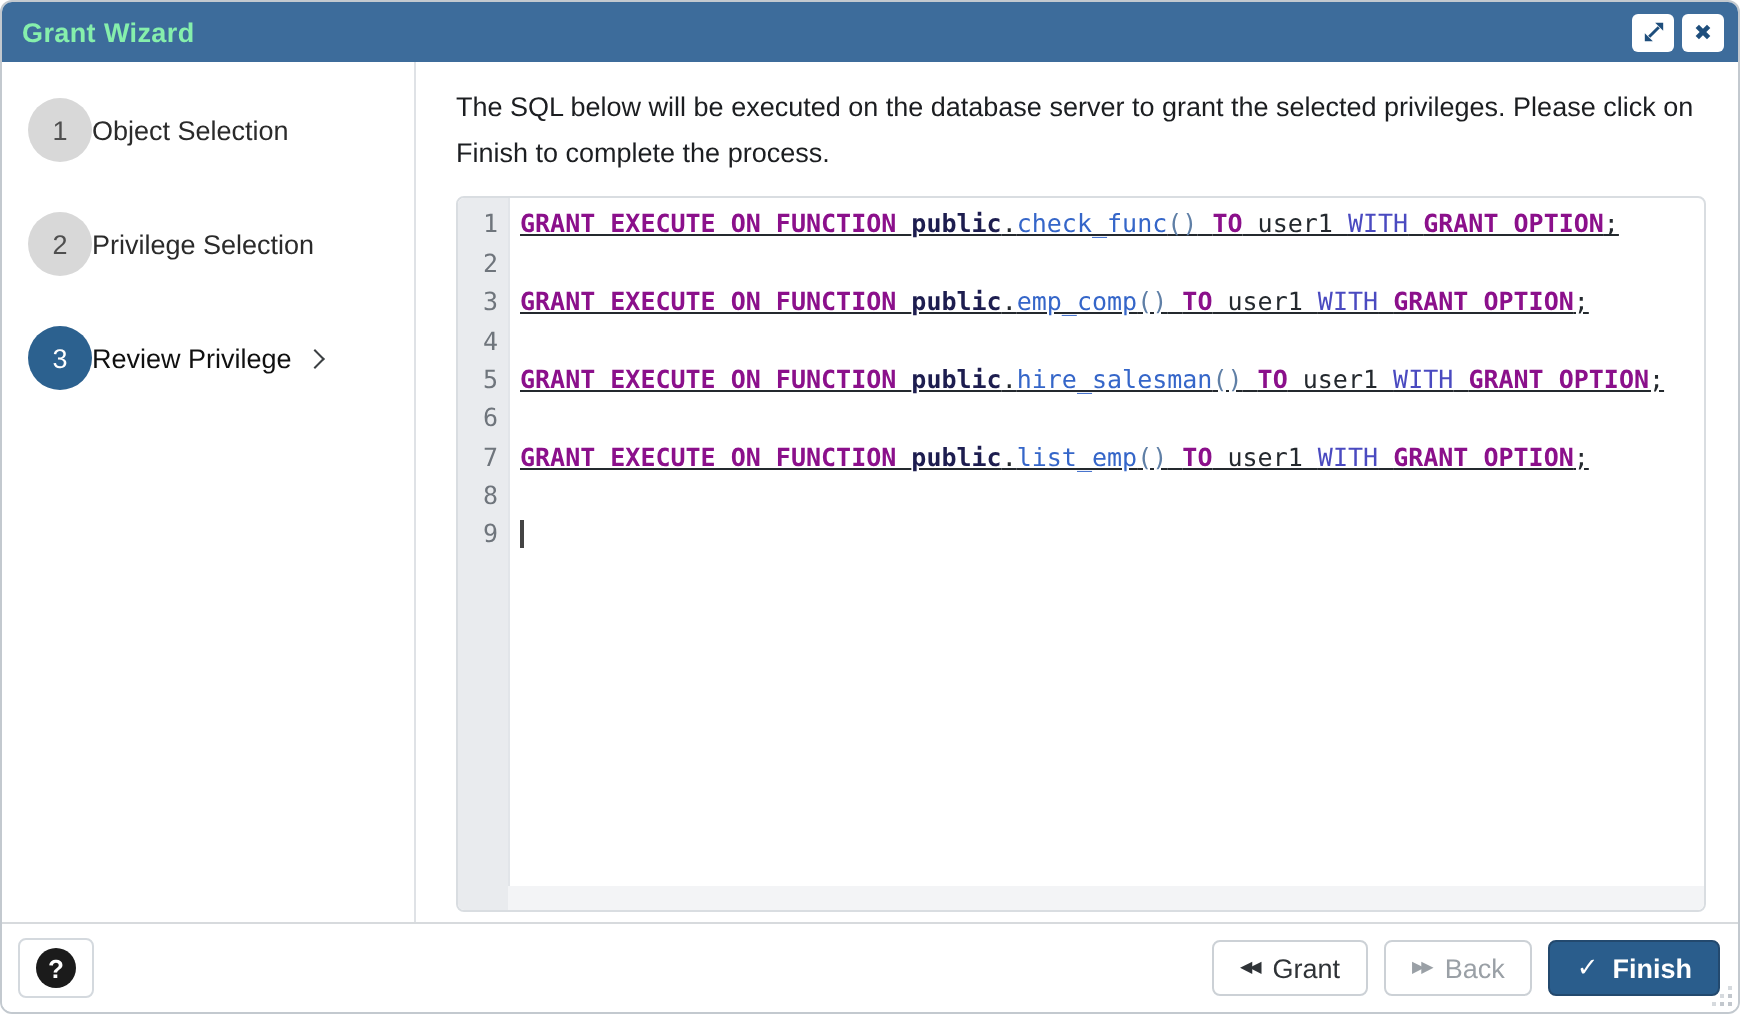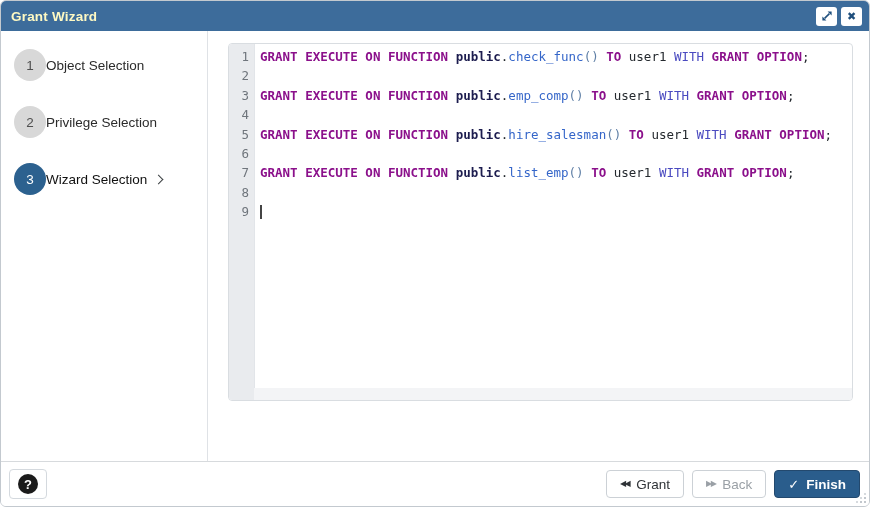--- a/index.html
+++ b/index.html
@@ -16,21 +16,21 @@
     background:#fff; overflow:hidden;
     display:flex; flex-direction:column;
   }
   
   .titlebar {
     height:30px; flex:none;
     background:var(--titlebar,#3d6c9b);
     display:flex; align-items:center;
     padding:0 7px 0 10px;
   }
-  .title { color:#fef9c3; font-weight:bold; font-size:13.5px; flex:1; letter-spacing:.2px; }
+  .title { color:#86efac; font-weight:bold; font-size:13.5px; flex:1; letter-spacing:.2px; }
   .win-btn {
     width:21px; height:19px; margin-left:4px;
     background:#fff; border:none; border-radius:3px;
     display:flex; align-items:center; justify-content:center;
     color:#1e4e7c; cursor:pointer; padding:0;
     font-family:"DejaVu Sans", sans-serif;
   }
   .win-btn .x-glyph { font-size:11px; font-weight:bold; line-height:1; }
   
   .bodyrow { flex:1; display:flex; min-height:0; }
@@ -71,21 +71,21 @@
   .editor::before {
     content:""; position:absolute; left:0; top:0; bottom:0; width:25px;
     background:#e9ebee; border-right:1px solid #e2e5e9;
   }
   .lines { position:relative; padding-top:3px; }
   .cm-row { display:flex; height:19.4px; }
   .ln {
     width:25px; flex:none; text-align:right; padding-right:5px;
     color:#6f757c; position:relative; z-index:1;
   }
-  .code { white-space:pre; padding-left:6px; color:#24292e; }
+  .code { white-space:pre; padding-left:6px; color:#24292e;text-decoration:underline; }
   .tok-kw  { color:var(--keyword,#8b108b); font-weight:bold; }
   .tok-obj { color:#1d1d4f; font-weight:bold; }
   .tok-fn  { color:var(--function-name,#3566c9); }
   .tok-br  { color:#5f7fa6; }
   .tok-w2  { color:var(--with-keyword,#4a4ac0); }
   .tok-pl  { color:#24292e; }
   .cursor { display:inline-block; width:1.5px; height:14px; background:#444; vertical-align:middle; margin-top:-2px; }
   .hscroll {
     position:absolute; left:25px; right:0; bottom:0; height:12px;
     background:#f3f4f6;
@@ -156,26 +156,27 @@
         <div class="step">
           <div class="step-circle">1</div>
           <div class="step-label">Object Selection</div>
         </div>
         <div class="step">
           <div class="step-circle">2</div>
           <div class="step-label">Privilege Selection</div>
         </div>
         <div class="step active">
           <div class="step-circle">3</div>
-          <div class="step-label">Wizard Selection</div>
+          <div class="step-label">Review Privilege</div>
           <span class="step-chevron"></span>
         </div>
       </aside>
 
     <main class="content">
+      <p class="instruction">The SQL below will be executed on the database server to grant the selected privileges. Please click on Finish to complete the process.</p>
       <div class="editor">
         <div class="lines" id="code-lines">
             <div class="cm-row">
               <span class="ln">1</span>
               <span class="code"><span class="tok-kw">GRANT EXECUTE ON FUNCTION </span><span class="tok-obj">public</span><span class="tok-pl">.</span><span class="tok-fn">check_func</span><span class="tok-br">()</span><span class="tok-pl"> </span><span class="tok-kw">TO</span><span class="tok-pl"> user1 </span><span class="tok-w2">WITH</span><span class="tok-pl"> </span><span class="tok-kw">GRANT OPTION</span><span class="tok-pl">;</span></span>
             </div>
             <div class="cm-row">
               <span class="ln">2</span>
               <span class="code"></span>
             </div>

